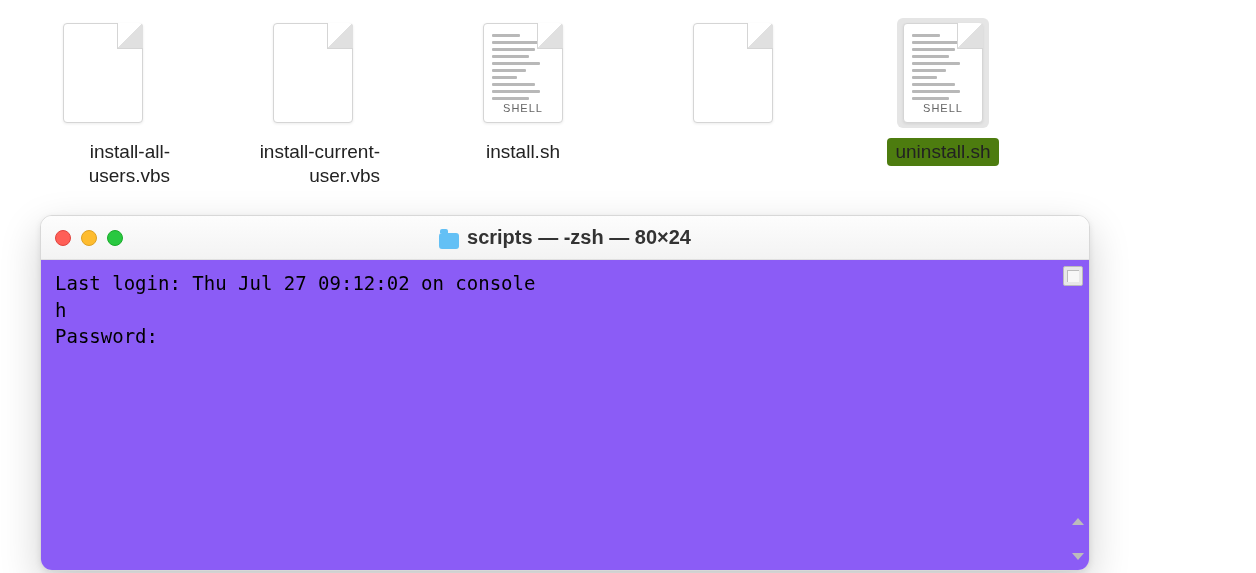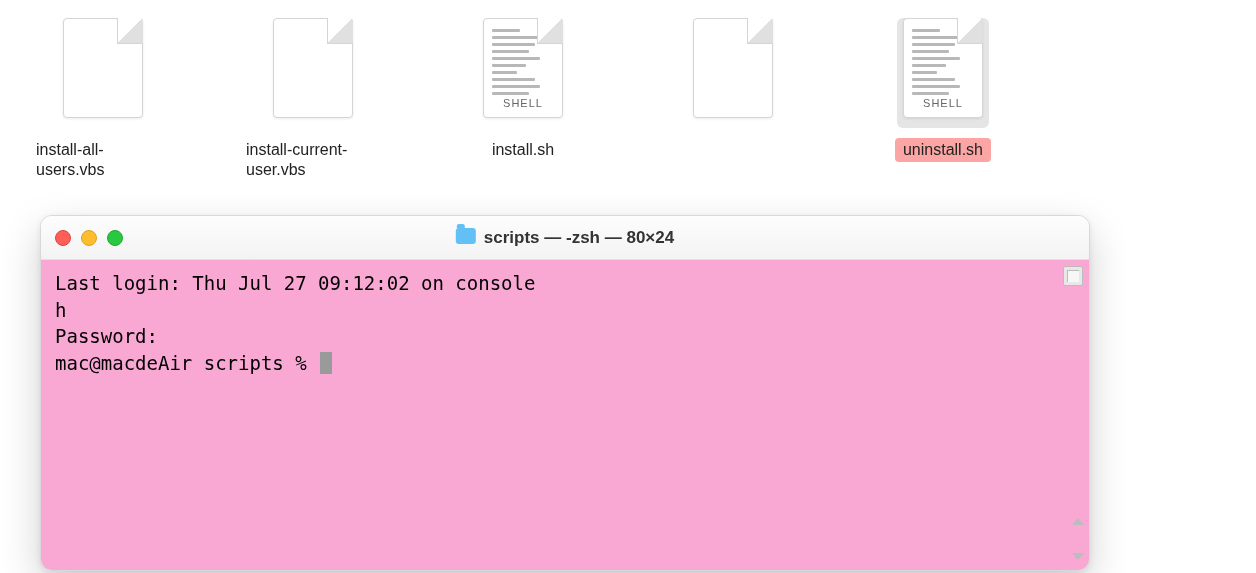--- a/index.html
+++ b/index.html
@@ -22,21 +22,21 @@
     .file-item {
       display: flex;
       flex-direction: column;
       align-items: center;
       width: 150px;
     }
     .file-icon-wrap {
       width: 92px;
       height: 110px;
       display: flex;
-      align-items: flex-start;
+      align-items: center;
       justify-content: center;
       border-radius: 6px;
     }
     .file-icon-wrap.selected {
       background: #e5e5e5;
     }
     .file-icon {
       width: 80px;
       height: 100px;
       background: #ffffff;
@@ -77,30 +77,30 @@
       bottom: 8px;
       left: 50%;
       transform: translateX(-50%);
       font-size: 11px;
       letter-spacing: 1px;
       color: #666;
       font-weight: 500;
     }
     .file-label {
       margin-top: 10px;
-      text-align: left;
-      font-size: 16px;
+      text-align: right;
+      font-size: 19px;
       color: #222;
       line-height: 1.25;
       padding: 2px 8px;
       border-radius: 4px;
       white-space: normal;
     }
     .file-label.selected {
-      background: #fca5a5;
+      background: #4d7c0f;
     }
 
     
     .terminal-window {
       position: absolute;
       left: 40px;
       top: 215px;
       width: 1050px;
       background: #ffffff;
       border: 1px solid #d8d8d8;
@@ -127,23 +127,23 @@
       border-radius: 50%;
     }
     .tl.red { background: #ff5f57; border: 0.5px solid #e0443e; }
     .tl.yellow { background: #febc2e; border: 0.5px solid #dea123; }
     .tl.green { background: #28c840; border: 0.5px solid #1aab2b; }
     .title-center {
       position: absolute;
       left: 50%;
       transform: translateX(-50%);
       display: flex;
-      align-items: flex-start;
+      align-items: flex-end;
       gap: 8px;
-      font-size: 17px;
+      font-size: 20px;
       font-weight: 600;
       color: #333;
     }
     .folder-mini {
       width: 20px;
       height: 16px;
       background: #63c0f5;
       border-radius: 3px;
       position: relative;
     }
@@ -154,21 +154,21 @@
       left: 1px;
       width: 8px;
       height: 4px;
       background: #63c0f5;
       border-radius: 2px 2px 0 0;
     }
     .terminal-body {
       position: relative;
       padding: 10px 14px 19px 14px;
       min-height: 310px;
-      background: #f9a8d4;
+      background: #8b5cf6;
     }
     .page-indicator {
       position: absolute;
       top: 6px;
       right: 6px;
       width: 20px;
       height: 20px;
       border: 1px solid #bcbcbc;
       background: #e8e8e8;
       border-radius: 2px;
@@ -288,20 +288,20 @@
       <div class="tl yellow"></div>
       <div class="tl green"></div>
     </div>
     <div class="title-center">
       <span class="folder-mini"></span>
       <span>scripts — -zsh — 80×24</span>
     </div>
   </div>
   <div class="terminal-body">
     <div class="page-indicator"></div>
-    <div class="term-content" id="term-content"><div>Last login: Thu Jul 27 09:12:02 on console</div><div>h</div><div>Password:</div><div>mac@macdeAir scripts % <span class="cursor-block"></span></div></div>
+    <div class="term-content" id="term-content"><div>Last login: Thu Jul 27 09:12:02 on console</div><div>h</div><div>Password:</div></div>
     <div class="term-scrollbar">
       <div class="arrow up"></div>
       <div style="height:24px"></div>
       <div class="arrow down"></div>
     </div>
   </div>
 </div>
 
 </body></html>

